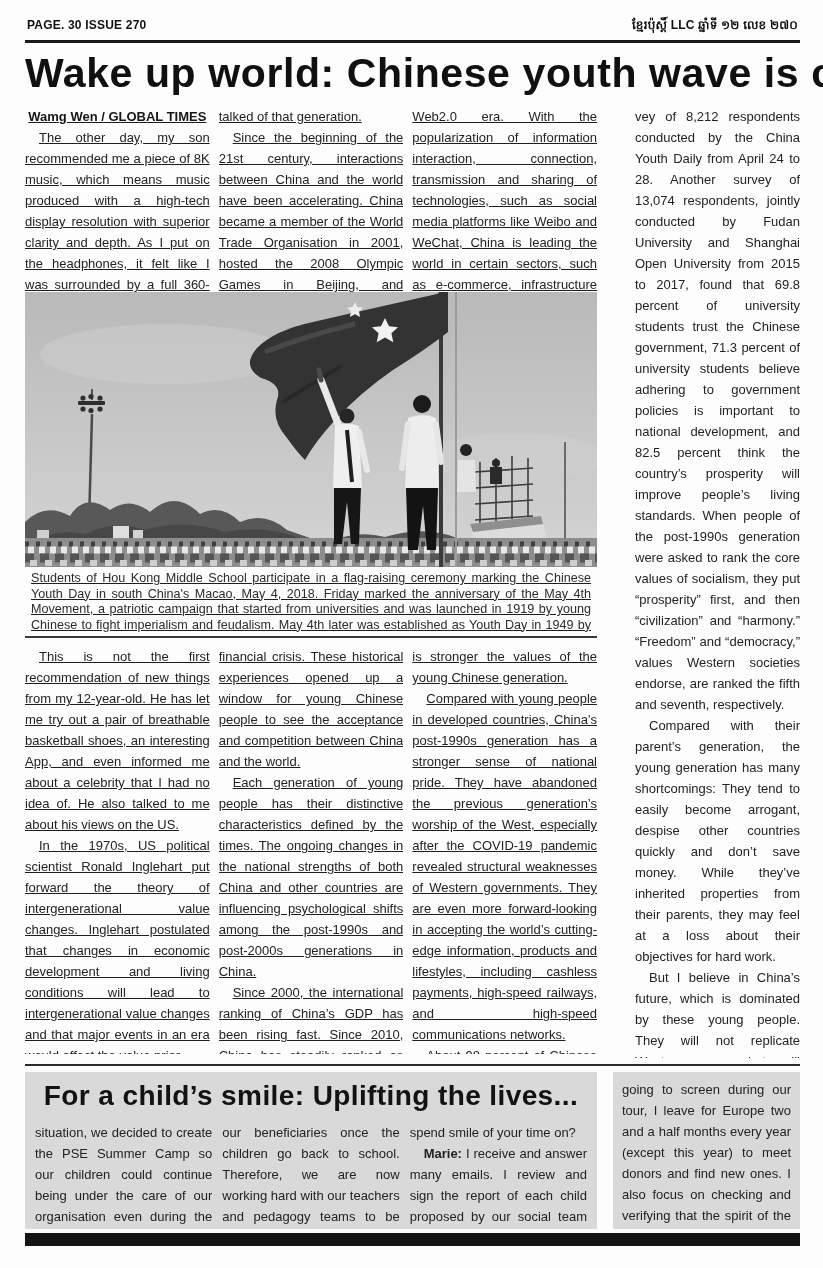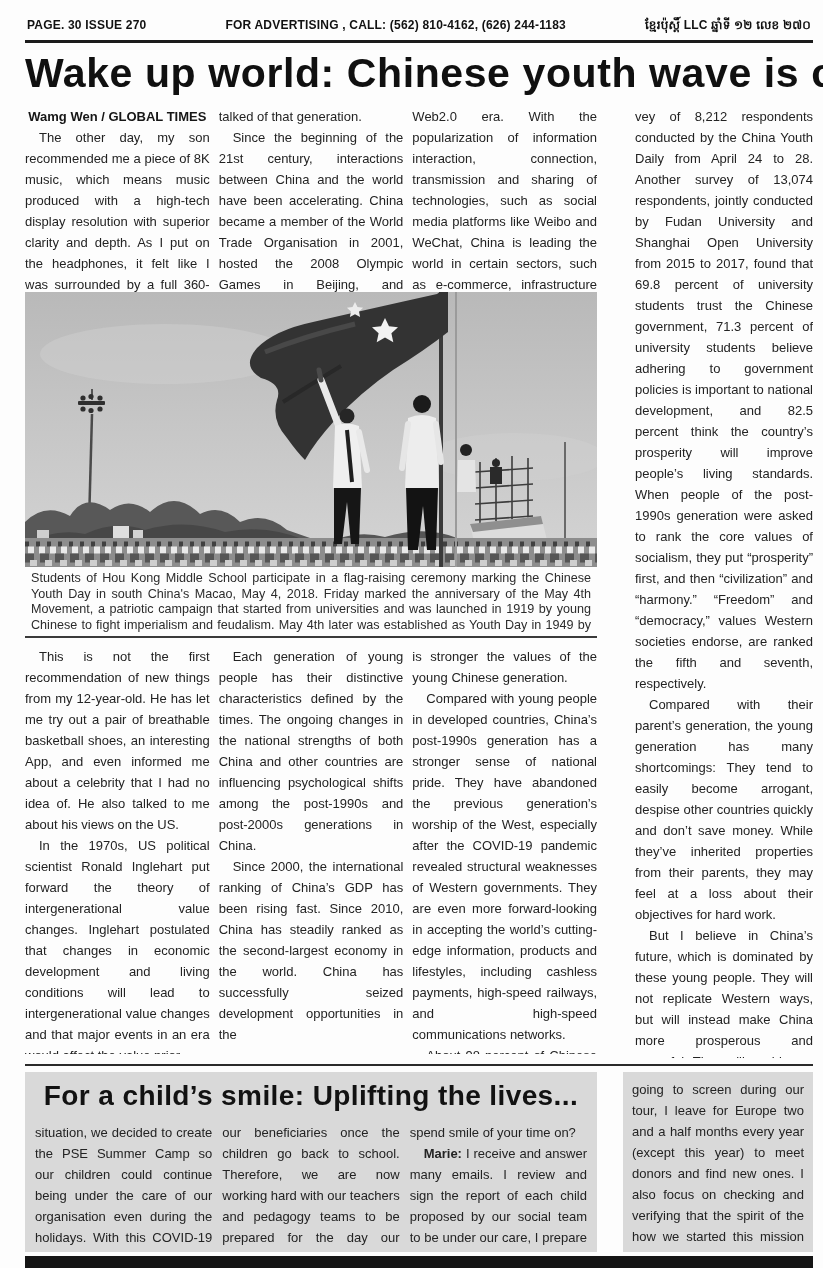--- a/index.html
+++ b/index.html
@@ -2,39 +2,39 @@
 <html><head>
 <meta charset="utf-8">
 <style>
   * { box-sizing: border-box; }
   html, body { margin: 0; padding: 0; background: #ffffff; }
   .page {
     width: 823px; height: 1268px; position: relative; overflow: hidden;
     background: #fdfdfd; color: #1e1e1e;
     font-family: "Liberation Sans", sans-serif;
   }
-  .inner { padding: 12px 10px 0 25px; }
+  .inner { padding: 12px 23px 0 25px; }
 
   
   .masthead {
     display: flex; justify-content: space-between; align-items: baseline;
     font-size: 12px; font-weight: bold; letter-spacing: .2px;
     padding: 5px 2px 5px 2px; color: #111;
   }
   .masthead-rule { height: 2px; border-top: 2px solid #1b1b1b; border-bottom: 1px solid #1b1b1b; }
 
   
   .headline {
     font-size: 41px; font-weight: bold; text-align: center; letter-spacing: .6px;
     margin: 7px 0 9px 0; color: #101010; white-space: nowrap;
   }
 
   
   .main { display: flex; gap: 14px; }
-  .left-zone { width: 572px; flex: none; }
+  .left-zone { width: 572px; flex: none; text-decoration: underline; }
   .right-col { flex: 1; overflow: hidden; height: 952px; margin-left: 24px; }
   .cols { display: flex; gap: 9px; }
   .cols .col { flex: 1; overflow: hidden; }
   .cols.top { height: 186px; }
   .cols.bottom { height: 408px; }
 
   .para { margin: 0; font-size: 13px; line-height: 21px; text-align: justify; color: #232323; }
   .para.ind { text-indent: 14px; }
   .byline { font-size: 13px; line-height: 21px; font-weight: bold; text-align: center; color: #161616; }
 
@@ -44,41 +44,40 @@
     height: 66px; overflow: hidden; padding: 4px 6px 0 6px;
     font-size: 12.6px; line-height: 15.5px; color: #2c2c2c;
     text-align: justify; text-align-last: center;
   }
   .caption-rule { border-bottom: 2px solid #3a3a3a; margin: 3px 0 8px 0; }
 
   
   .section-rule { border-top: 2px solid #2b2b2b; margin: 6px 0 6px 0; }
 
   
-  .feature { display: flex; gap: 26px; height: 180px; }
+  .feature { display: flex; gap: 16px; height: 157px; }
   .feature-left { width: 572px; flex: none; padding: 6px 10px 4px 10px; overflow: hidden; }
   .feature-right { flex: 1; padding: 7px 9px; overflow: hidden; }
   .feature-title {
     font-size: 28px; font-weight: bold; text-align: center; letter-spacing: .4px;
     margin: 2px 0 10px 0; color: #121212; white-space: nowrap;
   }
   .feature-cols { display: flex; gap: 10px; height: 140px; overflow: hidden; }
   .feature-cols .col { flex: 1; overflow: hidden; }
 
   .black-bar { height: 13px; background: #141414; margin-top: 4px; }
 </style>
 </head>
 <body>
 
 <div class="page">
   <div class="inner">
 
     <div class="masthead">
       <span>PAGE. 30  ISSUE 270</span>
-      <span>FOR ADVERTISING ,  CALL: (562) 810-4162, (626) 244-1183</span>
       <span>ខ្មែរប៉ុស្តិ៍ LLC ឆ្នាំទី ១២  លេខ ២៧០</span>
     </div>
     <div class="masthead-rule"></div>
 
     <div class="headline">Wake up world: Chinese youth wave is coming</div>
 
     <div class="main">
       <div class="left-zone">
 
         <div class="cols top">
@@ -190,20 +189,21 @@
 
         <div class="caption">Students of Hou Kong Middle School participate in a flag-raising ceremony marking the Chinese Youth Day in south China's Macao, May 4, 2018. Friday marked the anniversary of the May 4th Movement, a patriotic campaign that started from universities and was launched in 1919 by young Chinese to fight imperialism and feudalism. May 4th later was established as Youth Day in 1949 by the Chinese government. (Xinhua/Cheong Kam Ka)</div>
         <div class="caption-rule"></div>
 
         <div class="cols bottom">
           <div class="col">
               <p class="para ind">This is not the first recommendation of new things from my 12-year-old. He has let me try out a pair of breathable basketball shoes, an interesting App, and even informed me about a celebrity that I had no idea of. He also talked to me about his views on the US.</p>
               <p class="para ind">In the 1970s, US political scientist Ronald Inglehart put forward the theory of intergenerational value changes. Inglehart postulated that changes in economic development and living conditions will lead to intergenerational value changes and that major events in an era would affect the value prior-</p>
             </div>
           <div class="col">
+              <p class="para">financial crisis. These historical experiences opened up a window for young Chinese people to see the acceptance and competition between China and the world.</p>
               <p class="para ind">Each generation of young people has their distinctive characteristics defined by the times. The ongoing changes in the national strengths of both China and other countries are influencing psychological shifts among the post-1990s and post-2000s generations in China.</p>
               <p class="para ind">Since 2000, the international ranking of China’s GDP has been rising fast. Since 2010, China has steadily ranked as the second-largest economy in the world. China has successfully seized development opportunities in the</p>
             </div>
           <div class="col">
               <p class="para">is stronger the values of the young Chinese generation.</p>
               <p class="para ind">Compared with young people in developed countries, China’s post-1990s generation has a stronger sense of national pride. They have abandoned the previous generation’s worship of the West, especially after the COVID-19 pandemic revealed structural weaknesses of Western governments. They are even more forward-looking in accepting the world’s cutting-edge information, products and lifestyles, including cashless payments, high-speed railways, and high-speed communications networks.</p>
               <p class="para ind">About 98 percent of Chinese aged 18 to 35 are proud of their being Chinese, according to a sur-</p>
             </div>
         </div>
       </div>

